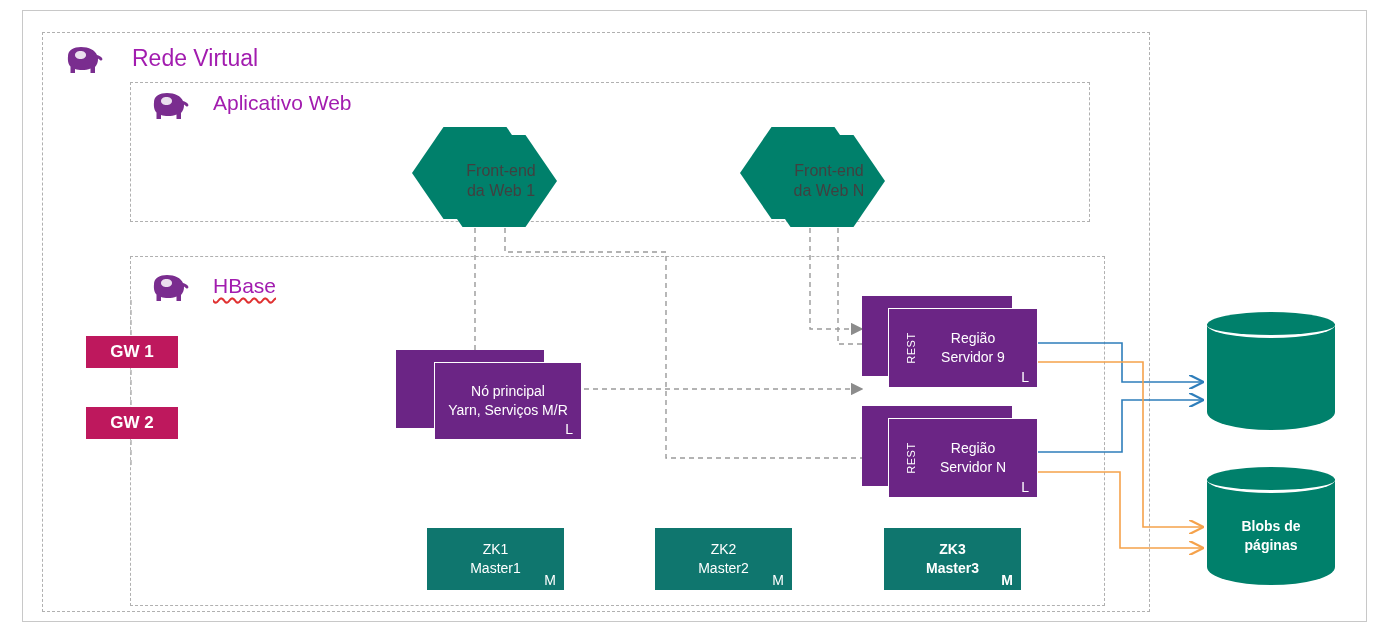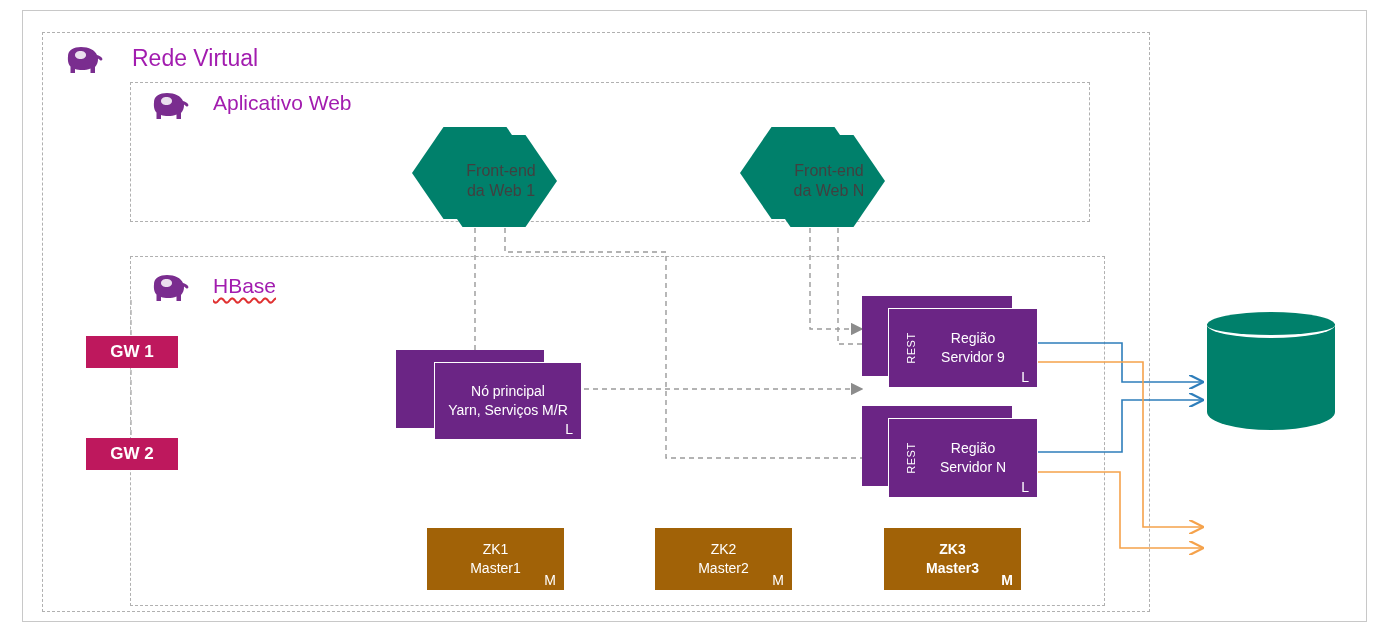--- a/index.html
+++ b/index.html
@@ -80,21 +80,21 @@
 
   
   .gw-box {
     background: #be185d;
     color: #ffffff;
     font-size: 17px; font-weight: bold;
     display: flex; align-items: center; justify-content: center;
     width: 92px; height: 32px;
   }
   #gw1 { left: 86px; top: 336px; }
-  #gw2 { left: 86px; top: 407px; margin-top: 31px; }
+  #gw2 { left: 86px; top: 407px; }
 
   
   .node-shadow {
     background: #6B2585;
   }
   .node-main {
     background: #6B2585;
     border: 1.5px solid #ffffff;
     box-sizing: border-box;
     color: #ffffff;
@@ -127,21 +127,21 @@
 
   
   #rs1-shadow { left: 862px; top: 296px; width: 150px; height: 80px; }
   #rs1-main   { left: 888px; top: 308px; width: 150px; height: 80px; }
   #rs2-shadow { left: 862px; top: 406px; width: 150px; height: 80px; }
   #rs2-main   { left: 888px; top: 418px; width: 150px; height: 80px; }
   .rs-text { padding-left: 20px; box-sizing: border-box; }
 
   
   .zk-box {
-    background: #a16207;
+    background: #0f766e;
     color: #ffffff;
     width: 137px; height: 62px;
   }
   .zk-text {
     position: absolute; left: 0; right: 0; top: 0; bottom: 0;
     display: flex; flex-direction: column;
     align-items: center; justify-content: center;
     font-size: 14px; line-height: 1.35; text-align: center;
   }
   #zk1 { left: 427px; top: 528px; }
@@ -338,14 +338,22 @@
       <span>Master3</span>
     </div>
     <span class="corner-badge">M</span>
   </div>
 
   <div class="abs cyl" id="cyl-blob">
     <div class="cyl-body"></div>
     <div class="cyl-top"></div>
   </div>
 
+  <div class="abs cyl" id="cyl-page">
+    <div class="cyl-body"></div>
+    <div class="cyl-top"></div>
+    <div class="cyl-label">
+      <span>Blobs de</span>
+      <span>páginas</span>
+    </div>
+  </div>
 
 </div>
 
 </body></html>

